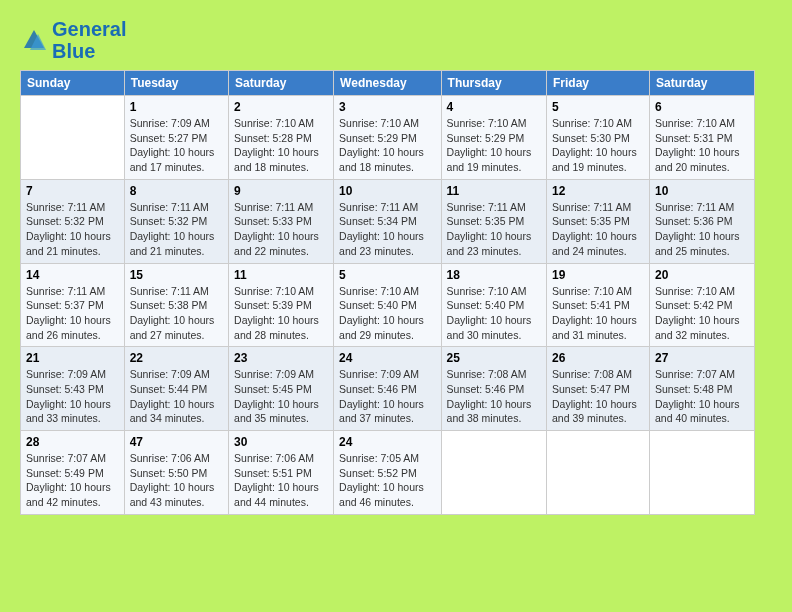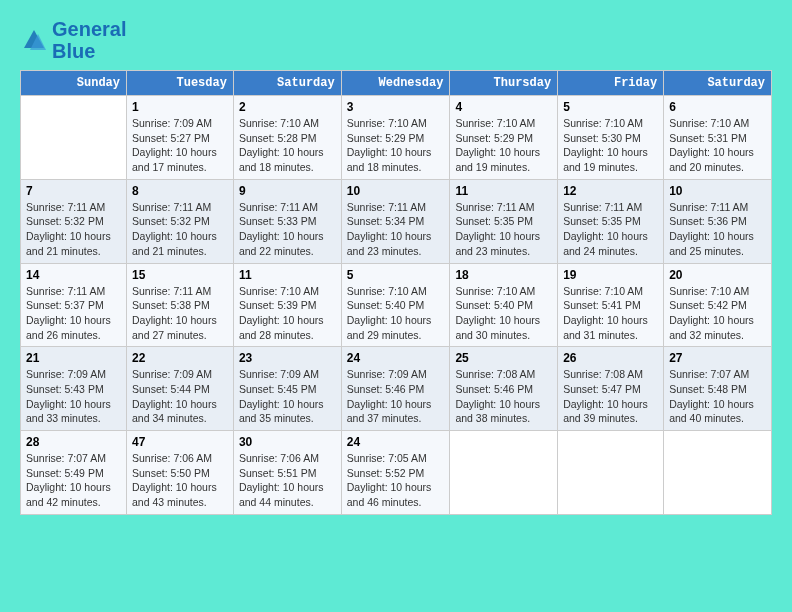--- a/index.html
+++ b/index.html
@@ -6,22 +6,22 @@
     body {
       font-family: Arial, sans-serif;
       background: #fff;
       width: 792px;
       height: 612px;
       overflow: hidden;
     }
     .page {
       width: 792px;
       min-height: 612px;
-      padding: 18px 20px 10px 20px;
-      background: #5eead4;
+      padding: 18px 37px 10px 20px;
+      background: #bef264;
     }
     .header-row {
       display: flex;
       justify-content: space-between;
       align-items: flex-start;
       margin-bottom: 8px;
     }
     .logo {
       display: flex;
       align-items: center;
@@ -55,25 +55,24 @@
     }
     table {
       width: 100%;
       border-collapse: collapse;
       font-size: 10.5px;
     }
     thead tr th {
       background: #3a7dc9;
       color: #fff;
       padding: 5px 6px;
-      text-align: right;
+      text-align: left;
       font-size: 12px;
       font-weight: bold;
       border: 1px solid #ccc;
-      font-family: Liberation Mono, monospace;
     }
     tbody tr td {
       border: 1px solid #ccc;
       vertical-align: top;
       padding: 4px 5px;
       width: 113px;
       min-height: 60px;
     }
     tbody tr:nth-child(odd) td {
       background: #f5f8fc;

